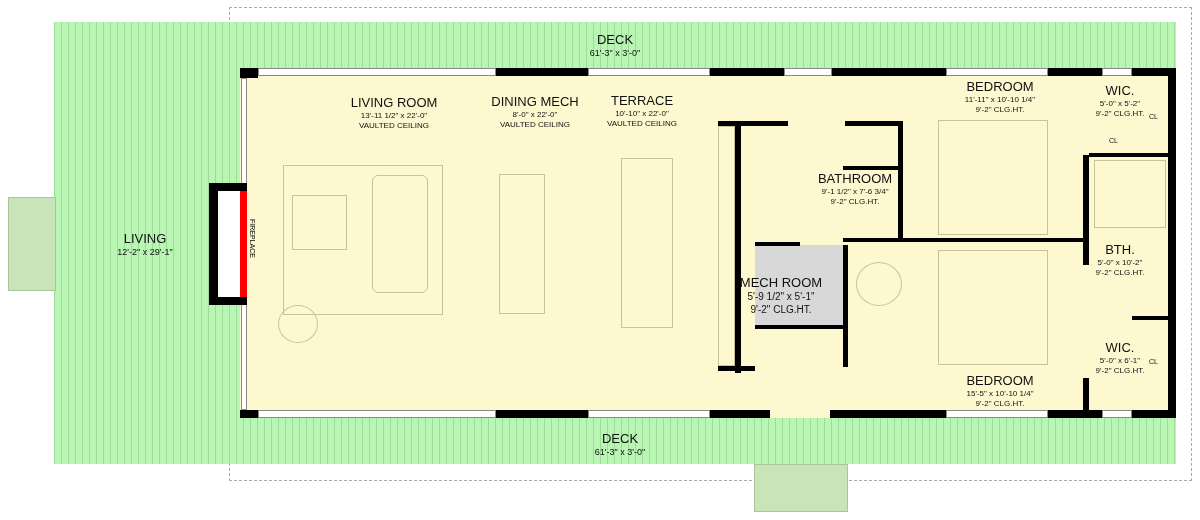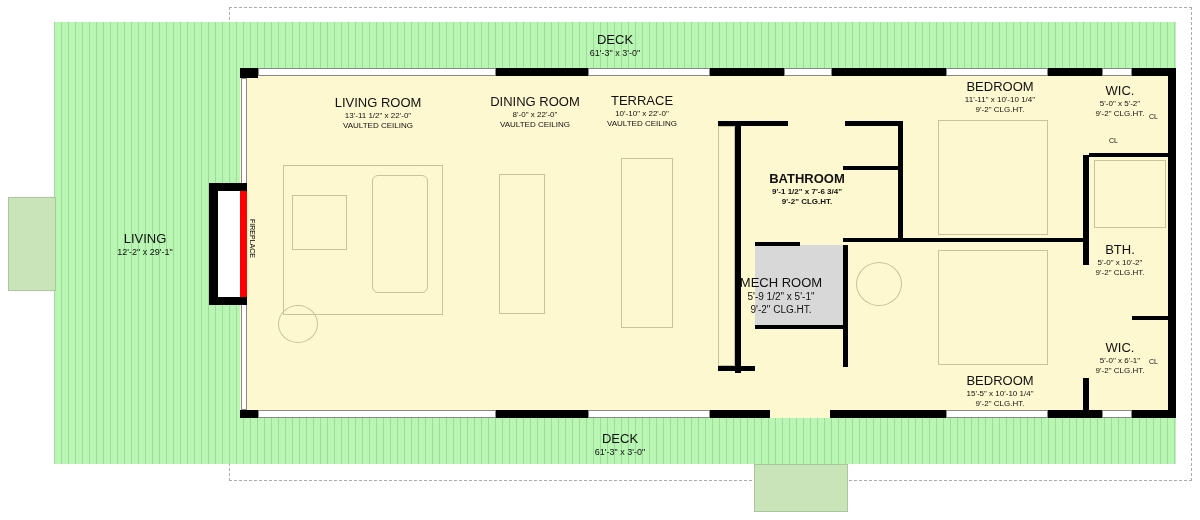--- a/index.html
+++ b/index.html
@@ -97,36 +97,36 @@
     <span class="s" style="font-size:9px;">61'-3" x 3'-0"</span>
   </div>
 <div class="label" style="left:565px;top:431px;width:110px;">
   <span class="t">DECK</span>
     <span class="s" style="font-size:9px;">61'-3" x 3'-0"</span>
   </div>
 <div class="label" style="left:95px;top:231px;width:100px;">
   <span class="t">LIVING</span>
     <span class="s" style="font-size:9px;">12'-2" x 29'-1"</span>
   </div>
-<div class="label" style="left:318px;top:95px;width:120px;">
+<div class="label" style="left:334px;top:95px;width:120px;">
   <span class="t">LIVING ROOM</span>
     <span class="s">13'-11 1/2" x 22'-0"</span>
     <span class="s">VAULTED CEILING</span>
   </div>
 <div class="label" style="left:475px;top:94px;width:120px;">
-  <span class="t">DINING ROOM</span>
+  <span class="t">DINING MECH</span>
     <span class="s">8'-0" x 22'-0"</span>
     <span class="s">VAULTED CEILING</span>
   </div>
 <div class="label" style="left:582px;top:93px;width:120px;">
   <span class="t">TERRACE</span>
     <span class="s">10'-10" x 22'-0"</span>
     <span class="s">VAULTED CEILING</span>
   </div>
-<div class="label" style="left:752px;top:171px;width:110px;font-weight:bold;">
+<div class="label" style="left:800px;top:171px;width:110px;">
   <span class="t">BATHROOM</span>
     <span class="s">9'-1 1/2" x 7'-6 3/4"</span>
     <span class="s">9'-2" CLG.HT.</span>
   </div>
 <div class="label" style="left:732px;top:275px;width:98px;">
   <span class="t">MECH ROOM</span>
     <span class="s" style="font-size:10px;">5'-9 1/2" x 5'-1"</span>
     <span class="s" style="font-size:10px;">9'-2" CLG.HT.</span>
   </div>
 <div class="label" style="left:935px;top:79px;width:130px;">

